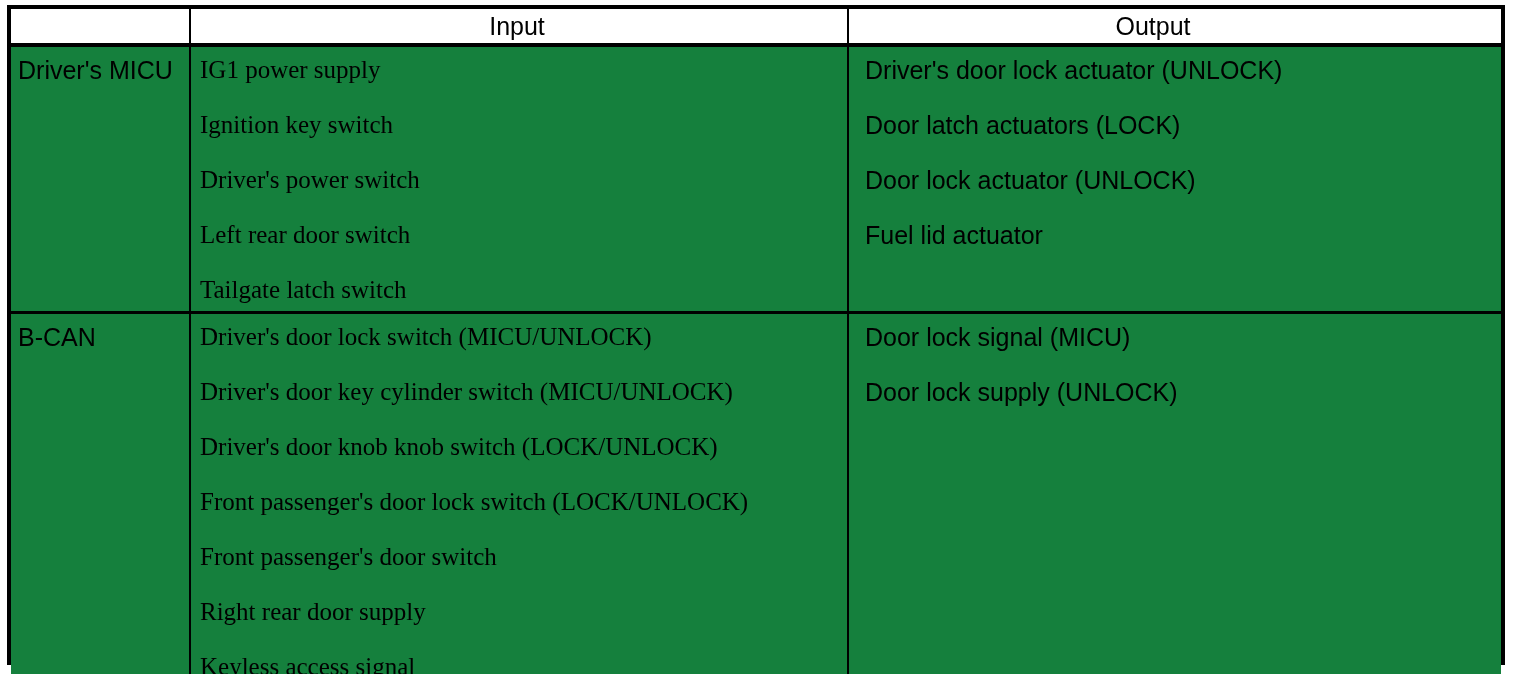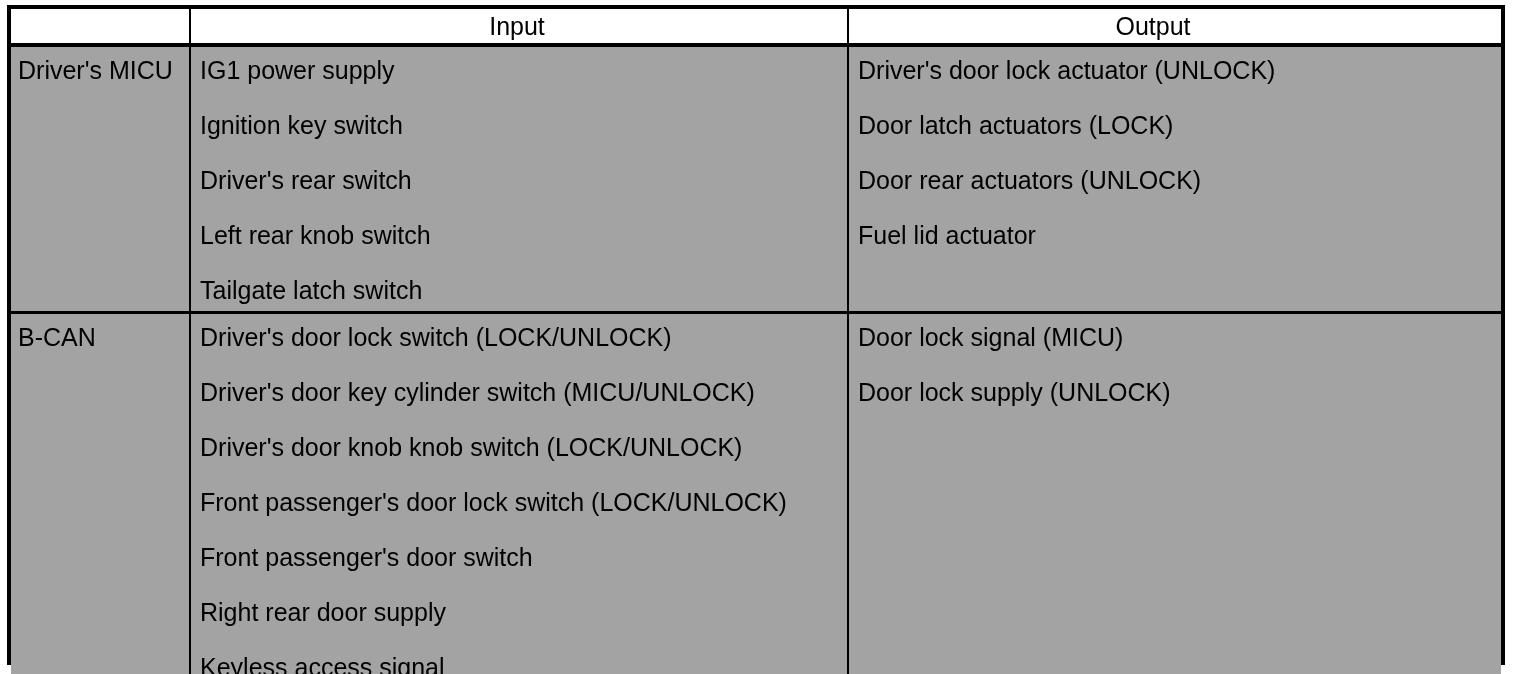--- a/index.html
+++ b/index.html
@@ -66,41 +66,42 @@
   }
   .h-input .hdr-label  { transform: translateX(-2px); }
   .h-output .hdr-label { transform: translateX(-22px); }
 
   tbody td {
     padding: 0;
     margin: 0;
     vertical-align: top;
     font-size: 25px;
     line-height: 1;
-    background: #a3a3a3;
+    background: #15803d;
   }
   tbody tr.section-micu > td { height: 256px; }
   tbody tr.section-bcan > td { height: 362px; }
 
   tbody tr.section-micu > td {
     border-bottom: 3px solid #000000;
   }
 
   td.cell-source {
     border-right: 2px solid #000000;
     padding-left: 7px;
     padding-top: 8px;
   }
   td.cell-input {
     border-right: 2px solid #000000;
     padding-left: 9px;
     padding-top: 8px;
+    font-family: Liberation Serif, serif;
   }
   td.cell-output {
-    padding-left: 9px;
+    padding-left: 16px;
     padding-top: 8px;
   }
 
   .source-name {
     display: block;
     font-size: 25px;
     line-height: 30px;
     white-space: nowrap;
   }
 
@@ -149,42 +150,42 @@
       <tbody>
 
         <tr class="section-micu">
           <td class="cell-source">
             <span class="source-name">Driver's MICU</span>
           </td>
           <td class="cell-input">
             <ul class="item-list">
               <li>IG1 power supply</li>
               <li>Ignition key switch</li>
-              <li>Driver's rear switch</li>
-              <li>Left rear knob switch</li>
+              <li>Driver's power switch</li>
+              <li>Left rear door switch</li>
               <li>Tailgate latch switch</li>
             </ul>
           </td>
           <td class="cell-output">
             <ul class="item-list">
               <li>Driver's door lock actuator (UNLOCK)</li>
               <li>Door latch actuators (LOCK)</li>
-              <li>Door rear actuators (UNLOCK)</li>
+              <li>Door lock actuator (UNLOCK)</li>
               <li>Fuel lid actuator</li>
             </ul>
           </td>
         </tr>
 
         <tr class="section-bcan">
           <td class="cell-source">
             <span class="source-name">B-CAN</span>
           </td>
           <td class="cell-input">
             <ul class="item-list">
-              <li>Driver's door lock switch (LOCK/UNLOCK)</li>
+              <li>Driver's door lock switch (MICU/UNLOCK)</li>
               <li>Driver's door key cylinder switch (MICU/UNLOCK)</li>
               <li>Driver's door knob knob switch (LOCK/UNLOCK)</li>
               <li>Front passenger's door lock switch (LOCK/UNLOCK)</li>
               <li>Front passenger's door switch</li>
               <li>Right rear door supply</li>
               <li>Keyless access signal</li>
             </ul>
           </td>
           <td class="cell-output">
             <ul class="item-list">

